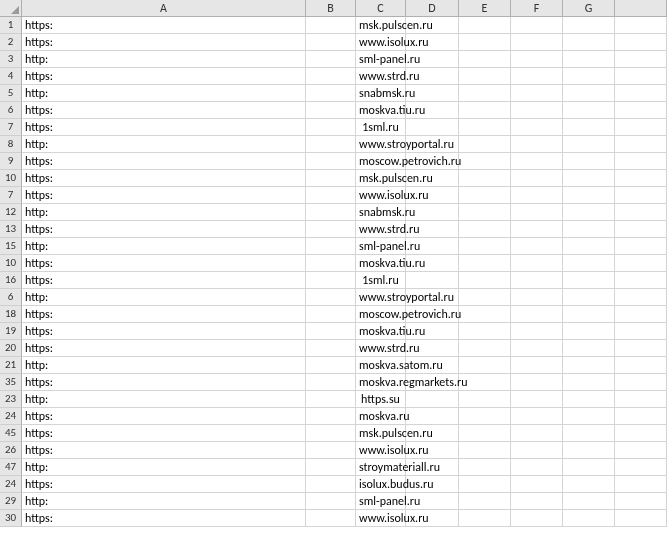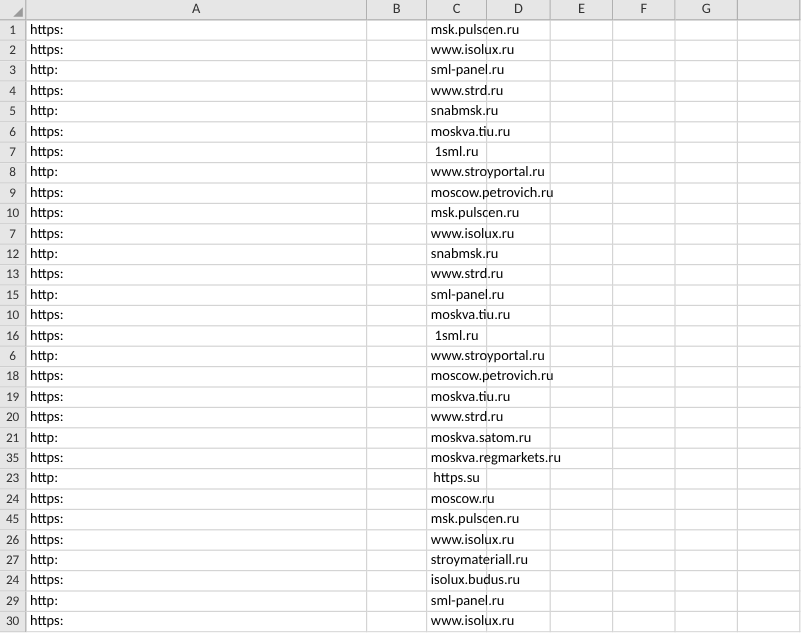--- a/index.html
+++ b/index.html
@@ -282,21 +282,21 @@
     <div class="cell"></div>
     <div class="cell overflow">https.su</div>
     <div class="cell"></div>
     <div class="cell"></div>
     <div class="cell"></div>
     <div class="cell"></div>
     <div class="cell"></div>
     <div class="row-header">24</div>
     <div class="cell">https:</div>
     <div class="cell"></div>
-    <div class="cell overflow">moscow.ru</div>
+    <div class="cell overflow">moskva.ru</div>
     <div class="cell"></div>
     <div class="cell"></div>
     <div class="cell"></div>
     <div class="cell"></div>
     <div class="cell"></div>
     <div class="row-header">45</div>
     <div class="cell">https:</div>
     <div class="cell"></div>
     <div class="cell overflow">msk.pulscen.ru</div>
     <div class="cell"></div>
@@ -306,21 +306,21 @@
     <div class="cell"></div>
     <div class="row-header">26</div>
     <div class="cell">https:</div>
     <div class="cell"></div>
     <div class="cell overflow">www.isolux.ru</div>
     <div class="cell"></div>
     <div class="cell"></div>
     <div class="cell"></div>
     <div class="cell"></div>
     <div class="cell"></div>
-    <div class="row-header">27</div>
+    <div class="row-header">47</div>
     <div class="cell">http:</div>
     <div class="cell"></div>
     <div class="cell overflow">stroymateriall.ru</div>
     <div class="cell"></div>
     <div class="cell"></div>
     <div class="cell"></div>
     <div class="cell"></div>
     <div class="cell"></div>
     <div class="row-header">24</div>
     <div class="cell">https:</div>

